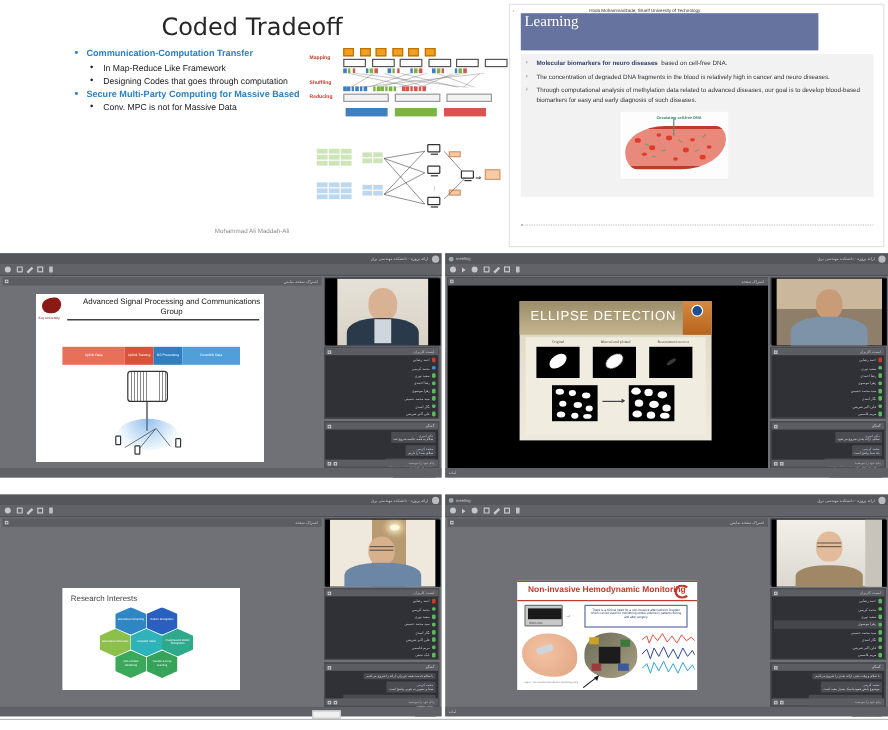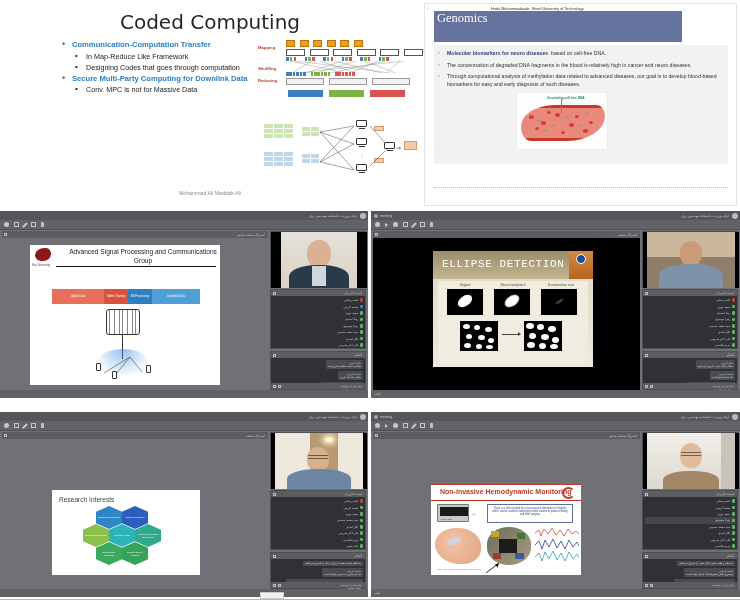--- a/index.html
+++ b/index.html
@@ -176,21 +176,21 @@
                 background:radial-gradient(ellipse at 50% 0%, rgba(60,140,220,.55), rgba(120,190,240,.12) 70%, rgba(255,255,255,0) 100%);
                 border-radius:50%; }
   .phone { position:absolute; width:5px; height:8px; border:.7px solid #333; border-radius:1px; background:#fff; }
 
   
   .ellipse-doc { left:60px; top:20px; width:160px; height:116px;
                  background:linear-gradient(180deg,#dcd6c2,#efeade); }
   .ell-hdrbg { position:absolute; left:0; top:0; width:100%; height:28px;
                background:linear-gradient(180deg,#9c8d6a,#c4b590); }
   .ell-title { position:absolute; left:9px; top:7px; font-size:11px; color:#fff;
-               font-family:Liberation Mono, monospace; letter-spacing:.6px; }
+               font-family:Liberation Sans, sans-serif; letter-spacing:.6px; }
   .ell-badge { position:absolute; right:0; top:0; width:24px; height:28px;
                background:linear-gradient(180deg,#d6893f,#b5641f); }
   .ell-badge .crest { position:absolute; left:7px; top:3px; width:10px; height:10px;
                       border-radius:50%; background:#1d4f8f; border:.8px solid #fff; }
   .ell-panel { position:absolute; left:5px; top:30px; width:150px; height:82px; background:#f0ece0; }
   .ell-cap { position:absolute; font-size:3.2px; color:#444; text-align:center;
              font-family:"Liberation Serif", serif; }
   .ell-img { position:absolute; background:#000; }
   .blob { position:absolute; border-radius:50%; background:#fff; }
 
@@ -230,27 +230,27 @@
   .bottom-tab { position:absolute; left:260px; top:592px; width:24px; height:7px;
                 background:#f0f0f0; border:.5px solid #c9c9c9; }
   .page-bottom-rule { position:absolute; left:0; top:599px; width:740px; height:1px; background:#b8b8b8; }
 </style>
 </head>
 <body>
 
 <div class="slides-row">
 
   <div class="slide-coded">
-    <div class="cc-title">Coded Computing</div>
+    <div class="cc-title">Coded Tradeoff</div>
 
     <div class="cc-bullets">
       <div class="cc-b1">Communication-Computation Transfer</div>
       <div class="cc-b2">In Map-Reduce Like Framework</div>
       <div class="cc-b2">Designing Codes that goes through computation</div>
-      <div class="cc-b1">Secure Multi-Party Computing for Downlink Data</div>
+      <div class="cc-b1">Secure Multi-Party Computing for Massive Based</div>
       <div class="cc-b2">Conv. MPC is not for Massive Data</div>
     </div>
 
     <div class="mr">
       <div class="mr-lbl" style="left:0;top:5px;">Mapping</div>
       <div class="mr-lbl" style="left:0;top:26px;">Shuffling</div>
       <div class="mr-lbl" style="left:0;top:38px;">Reducing</div>
 
       <div class="mr-top">
         <div class="mr-kbox"></div>
@@ -426,21 +426,21 @@
         </div>
       <div style="position:absolute;left:138px;top:26px;font-size:6px;color:#333;">⇒</div>
       <div class="mpc-box" style="left:146px;top:23px;width:13px;height:9px;"></div>
     </div>
 
     <div class="cc-author">Mohammad Ali Maddah-Ali</div>
   </div>
 
   <div class="slide-gen">
     <div class="gen-hdr"></div>
-    <div class="gen-hdr-t">Genomics</div>
+    <div class="gen-hdr-t">Learning</div>
 
     <div class="gen-body">
       <div style="padding:5px 0 0 0">
         <div class="gen-li">
           <b>Molecular biomarkers for neuro diseases</b>
           <span>&nbsp;based on cell-free DNA.</span>
         </div>
         <div class="gen-li">The concentration of degraded DNA fragments in the blood is relatively high in cancer and neuro diseases.</div>
         <div class="gen-li">Through computational analysis of methylation data related to advanced diseases, our goal is to develop blood-based biomarkers for easy and early diagnosis of such diseases.</div>
       </div>

